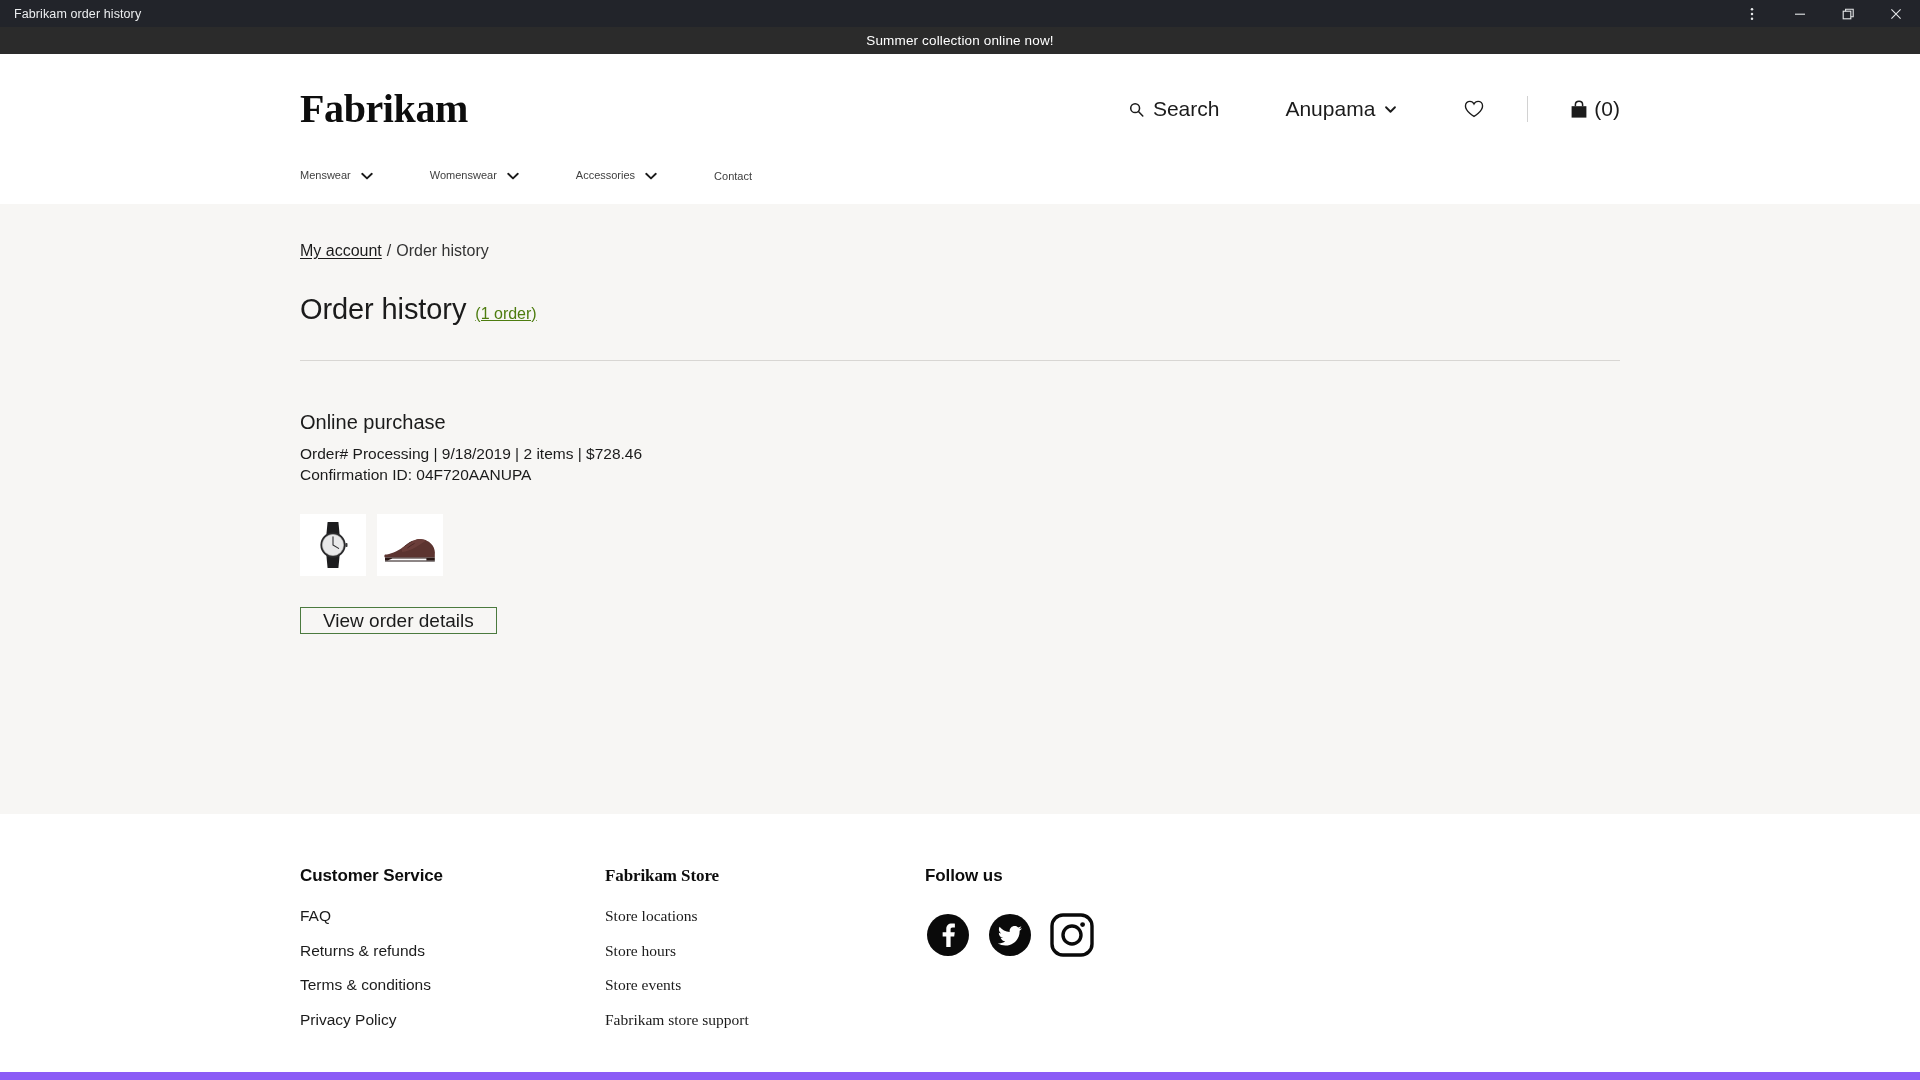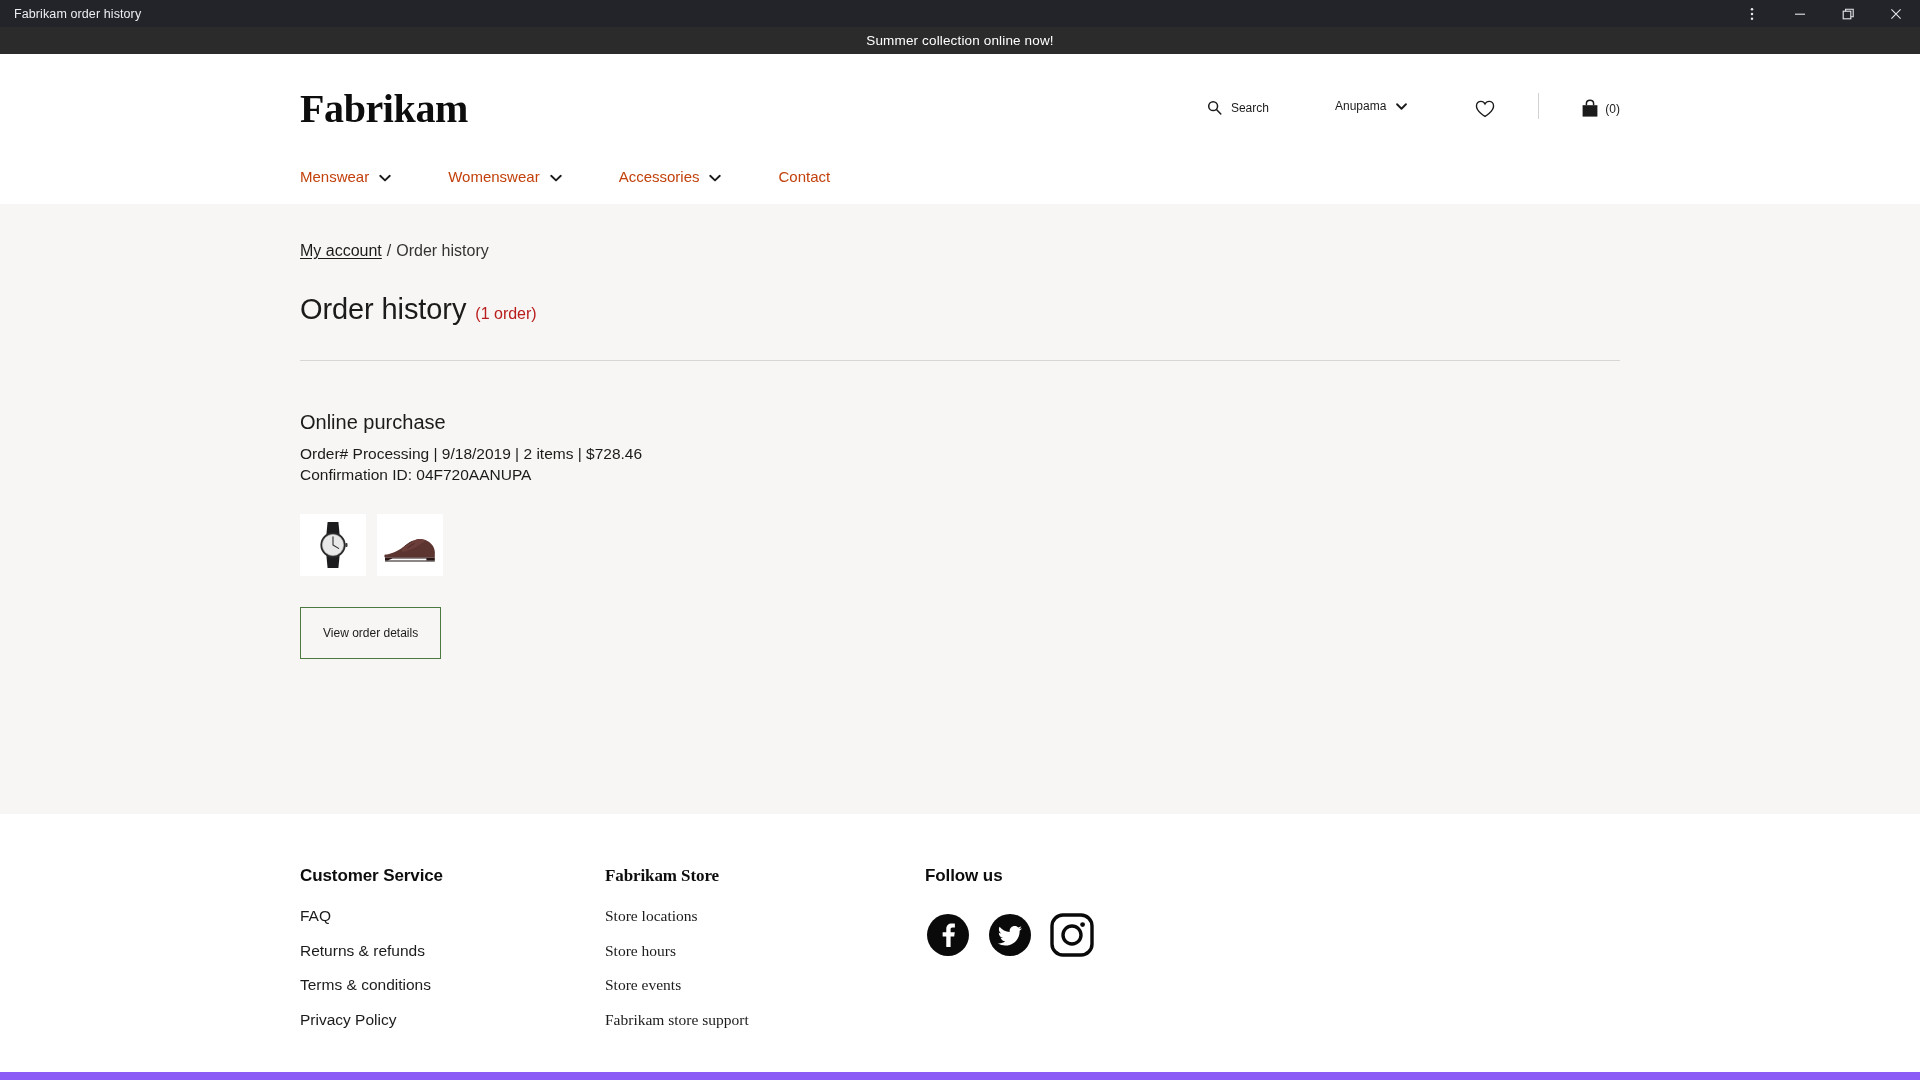--- a/index.html
+++ b/index.html
@@ -107,23 +107,23 @@
     font-family: "Liberation Serif", serif;
     font-weight: bold;
     font-size: 40px;
     letter-spacing: -0.4px;
     color: #0d0d0d;
     line-height: 1;
     white-space: nowrap;
   }
   .header-actions {
     display: flex;
-    align-items: flex-start;
+    align-items: center;
     gap: 4px;
-    font-size: 12px;
+    font-size: 21px;
     color: #1b1b1b;
   }
   .hdr-item {
     display: flex;
     align-items: center;
     gap: 8px;
     padding: 6px 0;
     white-space: nowrap;
     color: #1b1b1b;
   }
@@ -140,24 +140,24 @@
   .icon-svg { display: block; }
 
   .header-nav {
     display: flex;
     align-items: center;
     height: 56px;
     gap: 0;
   }
   .nav-item {
     display: flex;
-    align-items: flex-end;
+    align-items: flex-start;
     gap: 9px;
-    font-size: 15px;
-    color: #c2410c;
+    font-size: 11px;
+    color: #404040;
     margin-right: 56px;
     white-space: nowrap;
   }
   .nav-item:last-child { margin-right: 15px; }
 
   
   .content-band {
     background: #f7f6f4;
     flex: 0 0 auto;
     padding-bottom: 10px;
@@ -195,21 +195,22 @@
   .page-title {
     font-size: 29px;
     font-weight: 400;
     color: #1b1b1b;
     letter-spacing: -0.1px;
     line-height: 1.1;
     margin: 0;
   }
   .page-title-count {
     font-size: 16px;
-    color: #b91c1c;
+    color: #4d7c0f;
+    text-decoration: underline;
   }
 
   .title-divider {
     height: 1px;
     background: #d8d6d3;
     width: 1320px;
     margin-bottom: 50px;
   }
 
   
@@ -240,26 +241,26 @@
     justify-content: center;
     overflow: hidden;
   }
   .thumb svg { display: block; }
 
   .btn-outline {
     margin-top: 31px;
     display: inline-flex;
     align-items: center;
     justify-content: center;
-    height: 52px;
+    height: 27px;
     padding: 0 22px;
     background: transparent;
     border: 1px solid #4b7a3e;
     color: #1b1b1b;
-    font-size: 12px;
+    font-size: 19px;
     font-family: "Liberation Sans", sans-serif;
     cursor: pointer;
     border-radius: 0;
   }
 
   
   .site-footer {
     background: #ffffff;
     flex: 1 1 auto;
     padding-top: 52px;

